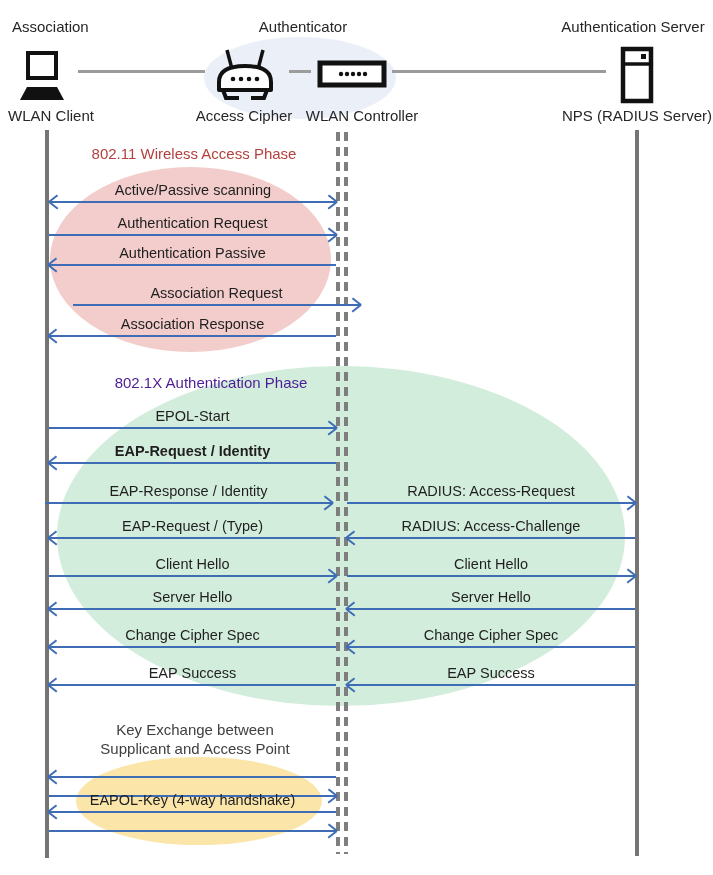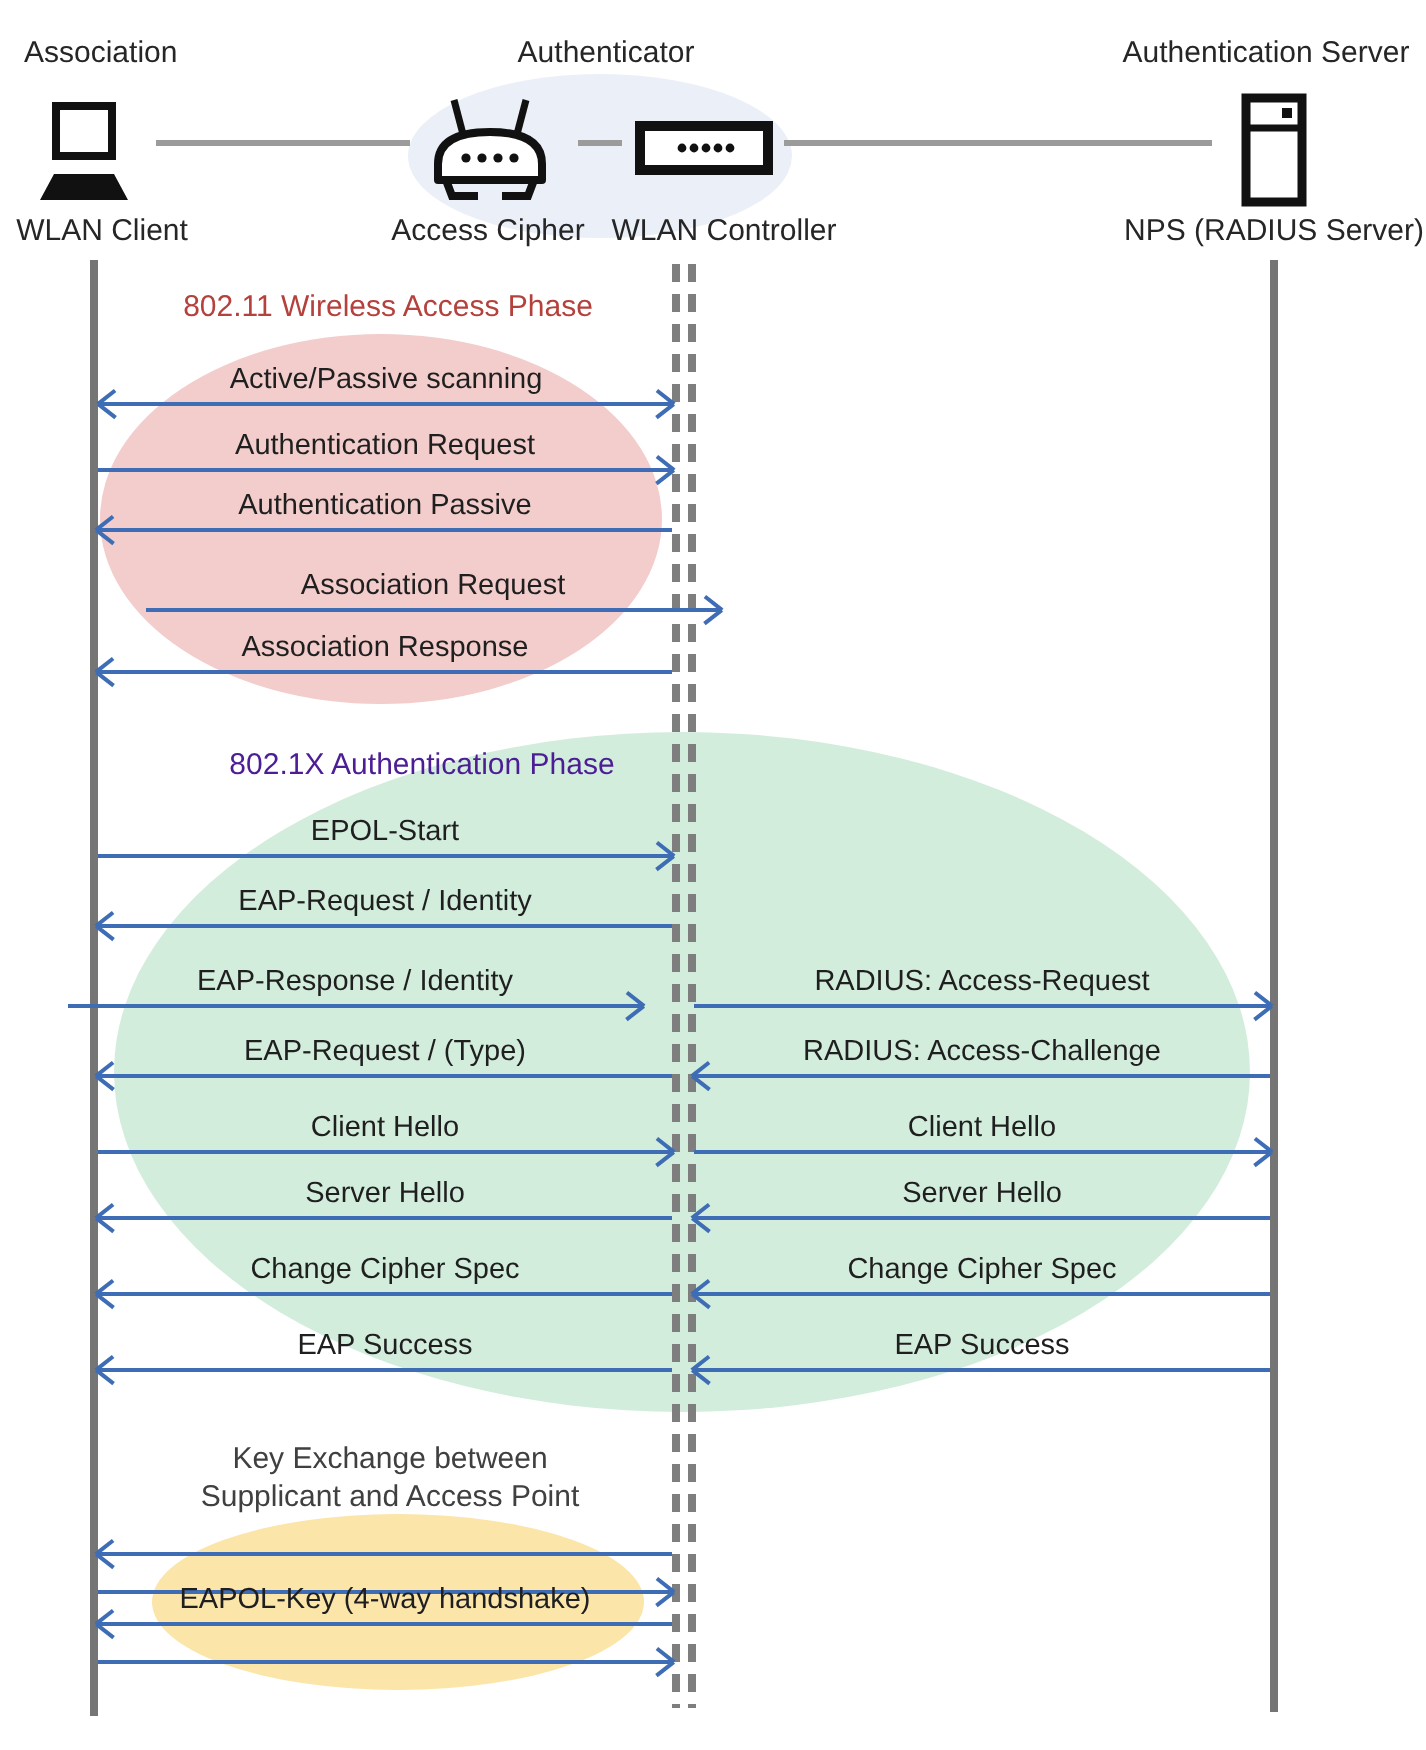--- a/index.html
+++ b/index.html
@@ -142,27 +142,27 @@
     <span class="msg-line">
         <i class="head hl"></i>
       </span>
   </div>
   <div class="msg dir-right" style="top:407px;left:49px;width:287px;">
     <span class="msg-label">EPOL-Start</span>
     <span class="msg-line">
         <i class="head hr"></i>
       </span>
   </div>
-  <div class="msg dir-left" style="top:442px;left:49px;width:287px;">
+  <div class="msg dir-left" style="top:442px;left:49px;width:287px;font-weight:bold;">
     <span class="msg-label">EAP-Request / Identity</span>
     <span class="msg-line">
         <i class="head hl"></i>
       </span>
   </div>
-  <div class="msg dir-right" style="top:482px;left:34px;width:287px;">
+  <div class="msg dir-right" style="top:482px;left:45px;width:287px;">
     <span class="msg-label">EAP-Response / Identity</span>
     <span class="msg-line">
         <i class="head hr"></i>
       </span>
   </div>
   <div class="msg dir-left" style="top:517px;left:49px;width:287px;">
     <span class="msg-label">EAP-Request / (Type)</span>
     <span class="msg-line">
         <i class="head hl"></i>
       </span>

